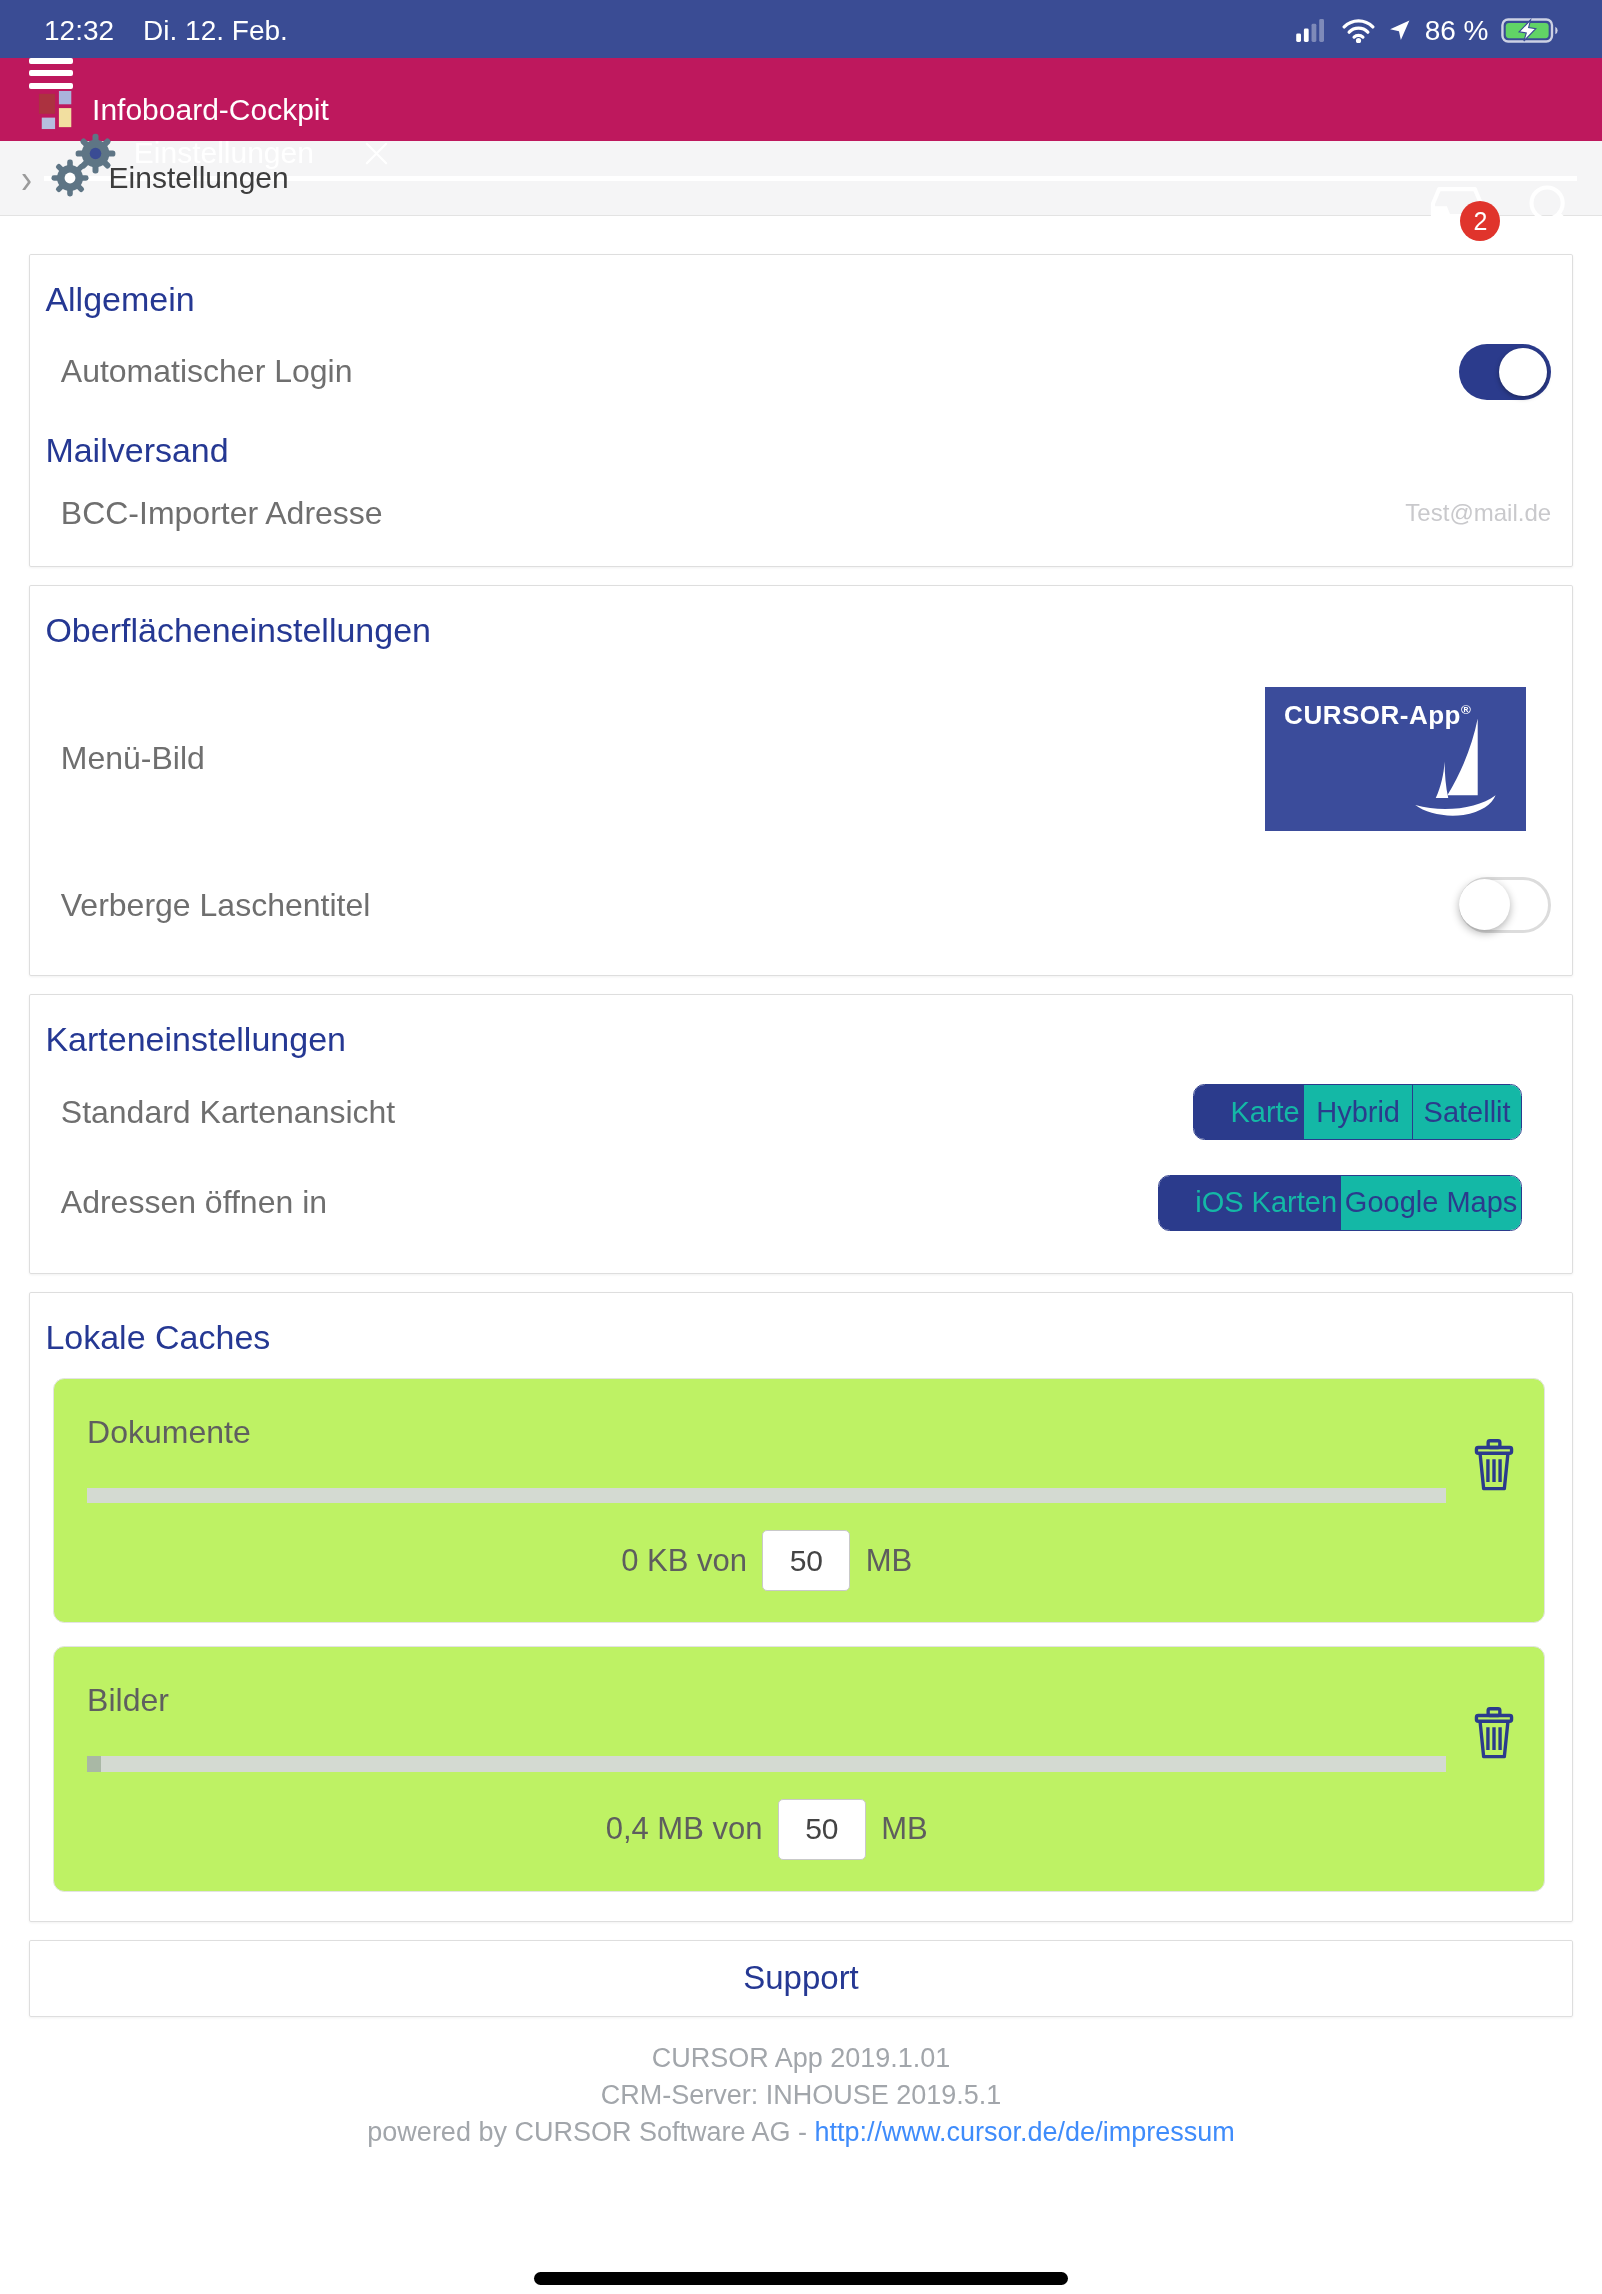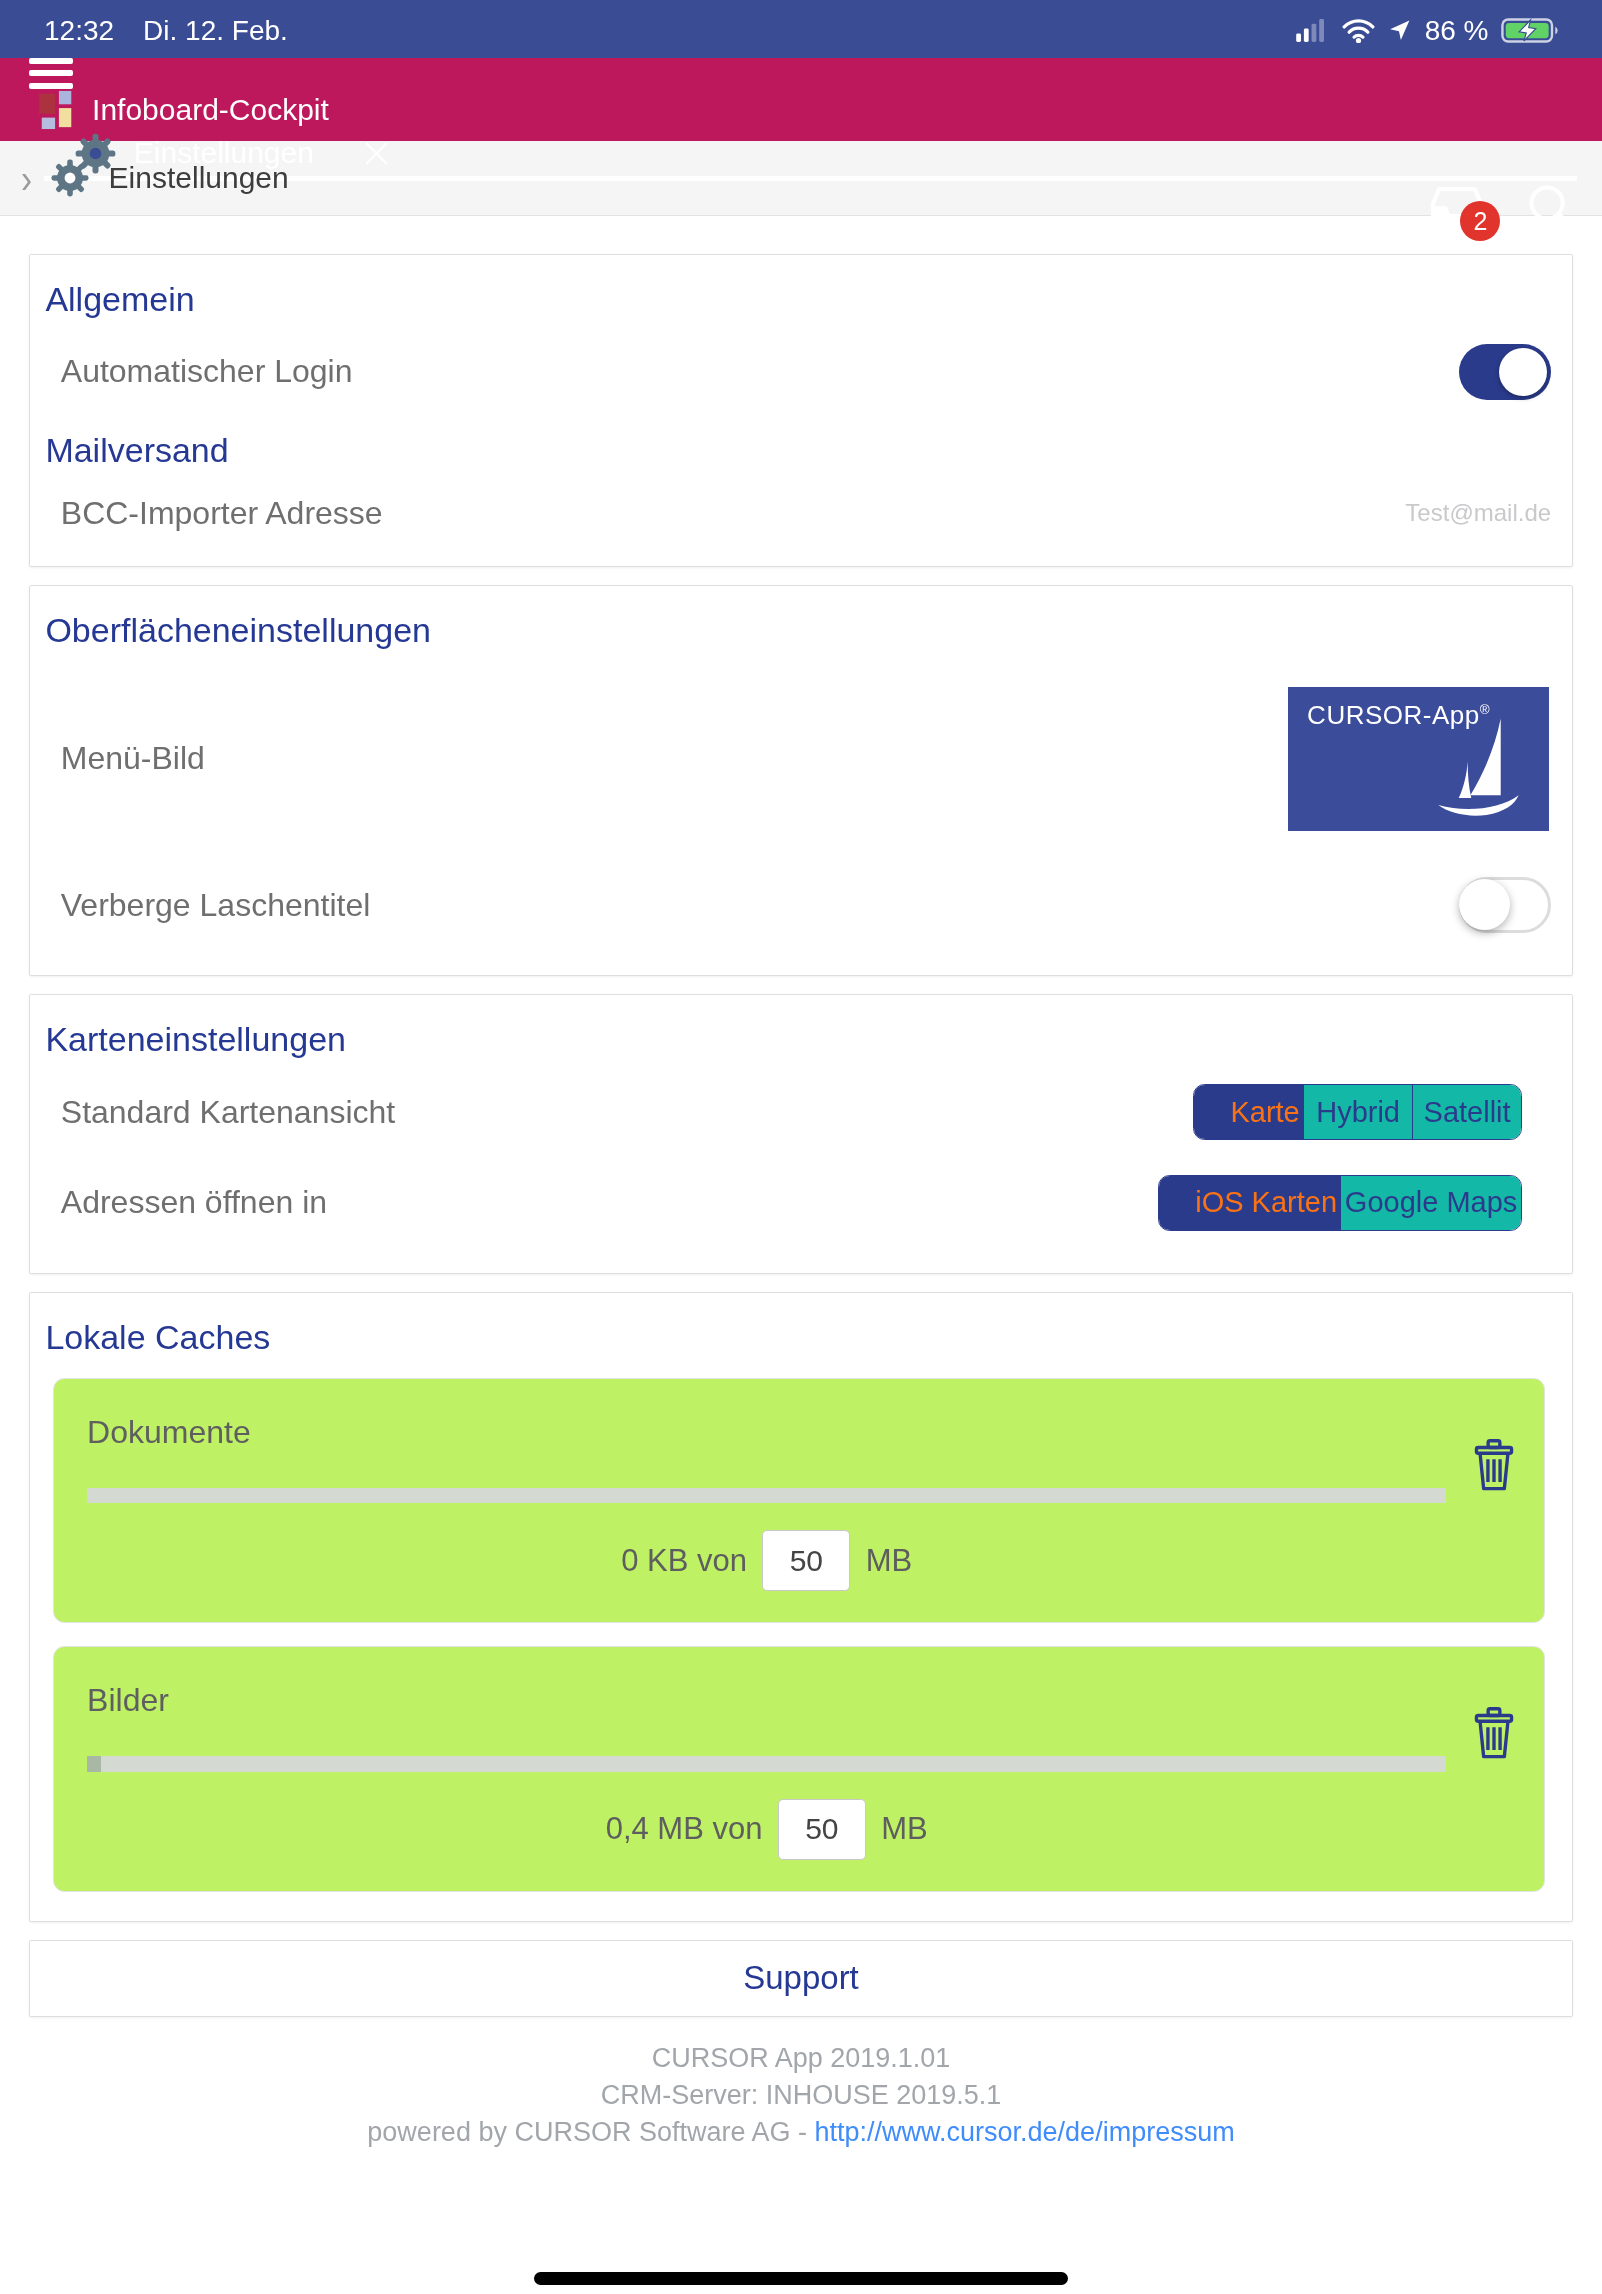--- a/index.html
+++ b/index.html
@@ -48,32 +48,32 @@
   .toggle.on .knob { right:3.8px; box-shadow:0 1.9px 4.8px rgba(0,0,0,.35); }
   .toggle:not(.on) { background:#fff; border:3.8px solid #DCDCDC; }
   .toggle:not(.on) .knob { left:-2.9px; top:-1px; width:51px; height:51px; box-shadow:0 2.9px 8.6px rgba(0,0,0,.30); }
 
   
   .bcc-input { border:none; outline:none; text-align:right; font-size:24px; color:#444; width:403px;
                font-family:"Liberation Sans",sans-serif; background:transparent; }
   .bcc-input::placeholder { color:#C9C9CC; }
 
   
-  .menu-image { width:261px; height:144px; background:#3B4C9B; position:relative; cursor:pointer; margin-right:2px; }
+  .menu-image { width:261px; height:144px; background:#3B4C9B; position:relative; cursor:pointer; margin-right:25px;font-weight:bold; }
   .menu-image .mi-text { position:absolute; top:13.4px; left:19px; color:#fff; font-size:26px; letter-spacing:0.5px; }
   .menu-image .mi-text sup { font-size:13.4px; }
   .menu-image svg { position:absolute; right:9.6px; bottom:5.8px; }
 
   
   .seg { display:flex; border:1.9px solid #2B3B8C; border-radius:11.5px; overflow:hidden; background:#fff; margin-right:29px; }
   .seg-btn { border:none; background:#14b8a6; color:#2B3B8C; font-size:29px; padding:0 0; height:54px;
              display:flex; align-items:center; justify-content:center; cursor:pointer;
              border-left:1.9px solid #2B3B8C; font-family:"Liberation Sans",sans-serif; }
   .seg-btn:first-child { border-left:none; }
-  .seg-btn.on { background:#2B3B8C; color:#f97316;padding-left:33px; }
+  .seg-btn.on { background:#2B3B8C; color:#14b8a6;padding-left:33px; }
   .seg.map .seg-btn { width:109px; }
   .seg.addr .seg-btn { width:181px; }
 
   
   .cache-card { background:#bef264; border:1px solid #E3E3E3; border-radius:11.5px; margin:13.4px 7.7px 23px 7.7px;
                 padding:35px 35px 31px 33px; position:relative; }
   .cache-name { color:#5F5F5F; font-size:32px; margin-bottom:37px; }
   .bar-row { display:flex; align-items:center; padding-right:63px; }
   .track { flex:1; height:15.4px; background:#D4DAD2; position:relative; overflow:hidden; }
   .fill { position:absolute; left:0; top:0; bottom:0; background:#A9B8A5; width:0; }

